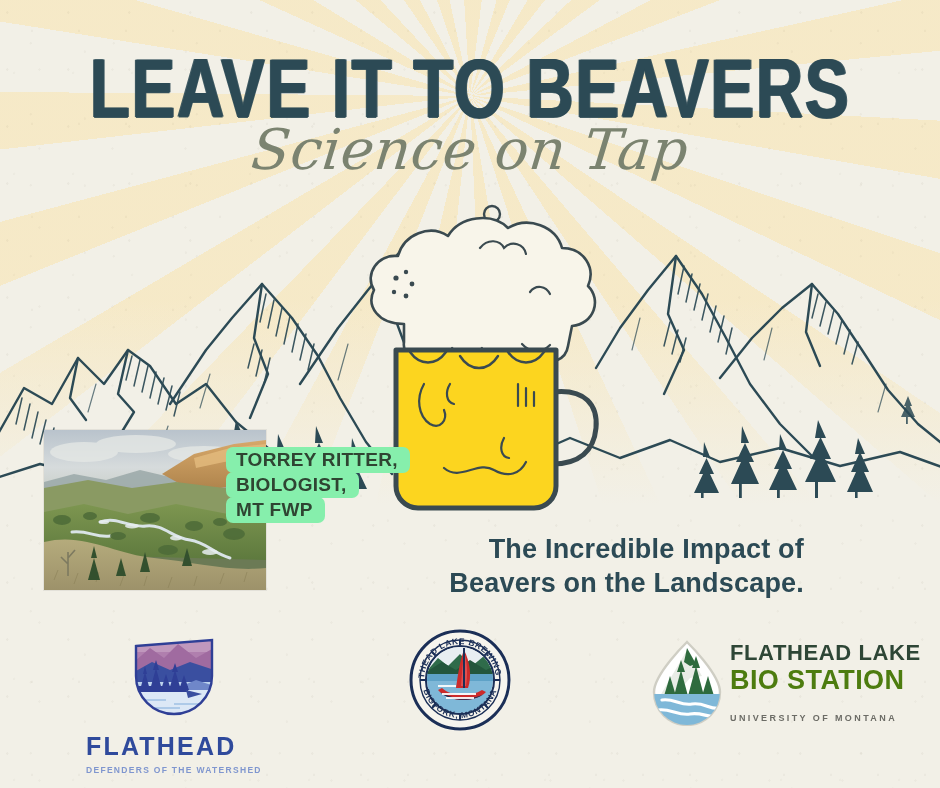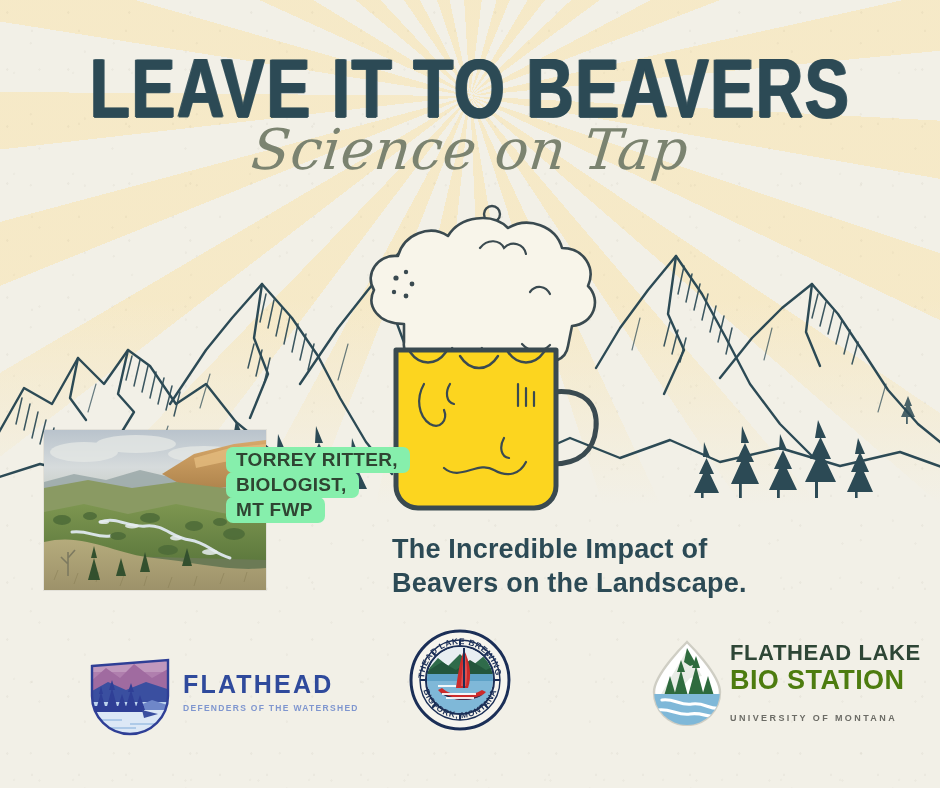--- a/index.html
+++ b/index.html
@@ -154,41 +154,41 @@
     margin-bottom: -1px;
     white-space: nowrap;
   }
 
   
   .tagline {
     position: absolute;
     left: 392px;
     top: 532px;
     width: 412px;
-    text-align: left;
+    text-align: right;
     color: #2c4a55;
     font-family: "Liberation Sans", sans-serif;
     font-weight: 700;
     font-size: 27px;
     line-height: 34px;
     letter-spacing: .2px;
   }
   .tagline span { display: block; }
 
   
   .logos {
     position: absolute;
     left: 0;
     right: 0;
     top: 628px;
     height: 108px;
   }
   .logo { position: absolute; display: flex; align-items: center; }
 
-  .logo-lakers { left: 86px; top: 20px; gap: 9px; }
+  .logo-lakers { left: 86px; top: 0; gap: 18px; flex-direction: column; }
   .lakers-text { display: flex; flex-direction: column; line-height: 1; }
   .lakers-1 {
     font-family: "Liberation Sans", sans-serif;
     font-weight: 700;
     font-size: 25px;
     letter-spacing: 2.2px;
     color: #2f4a9c;
   }
   .lakers-2 {
     font-family: "Liberation Sans", sans-serif;

